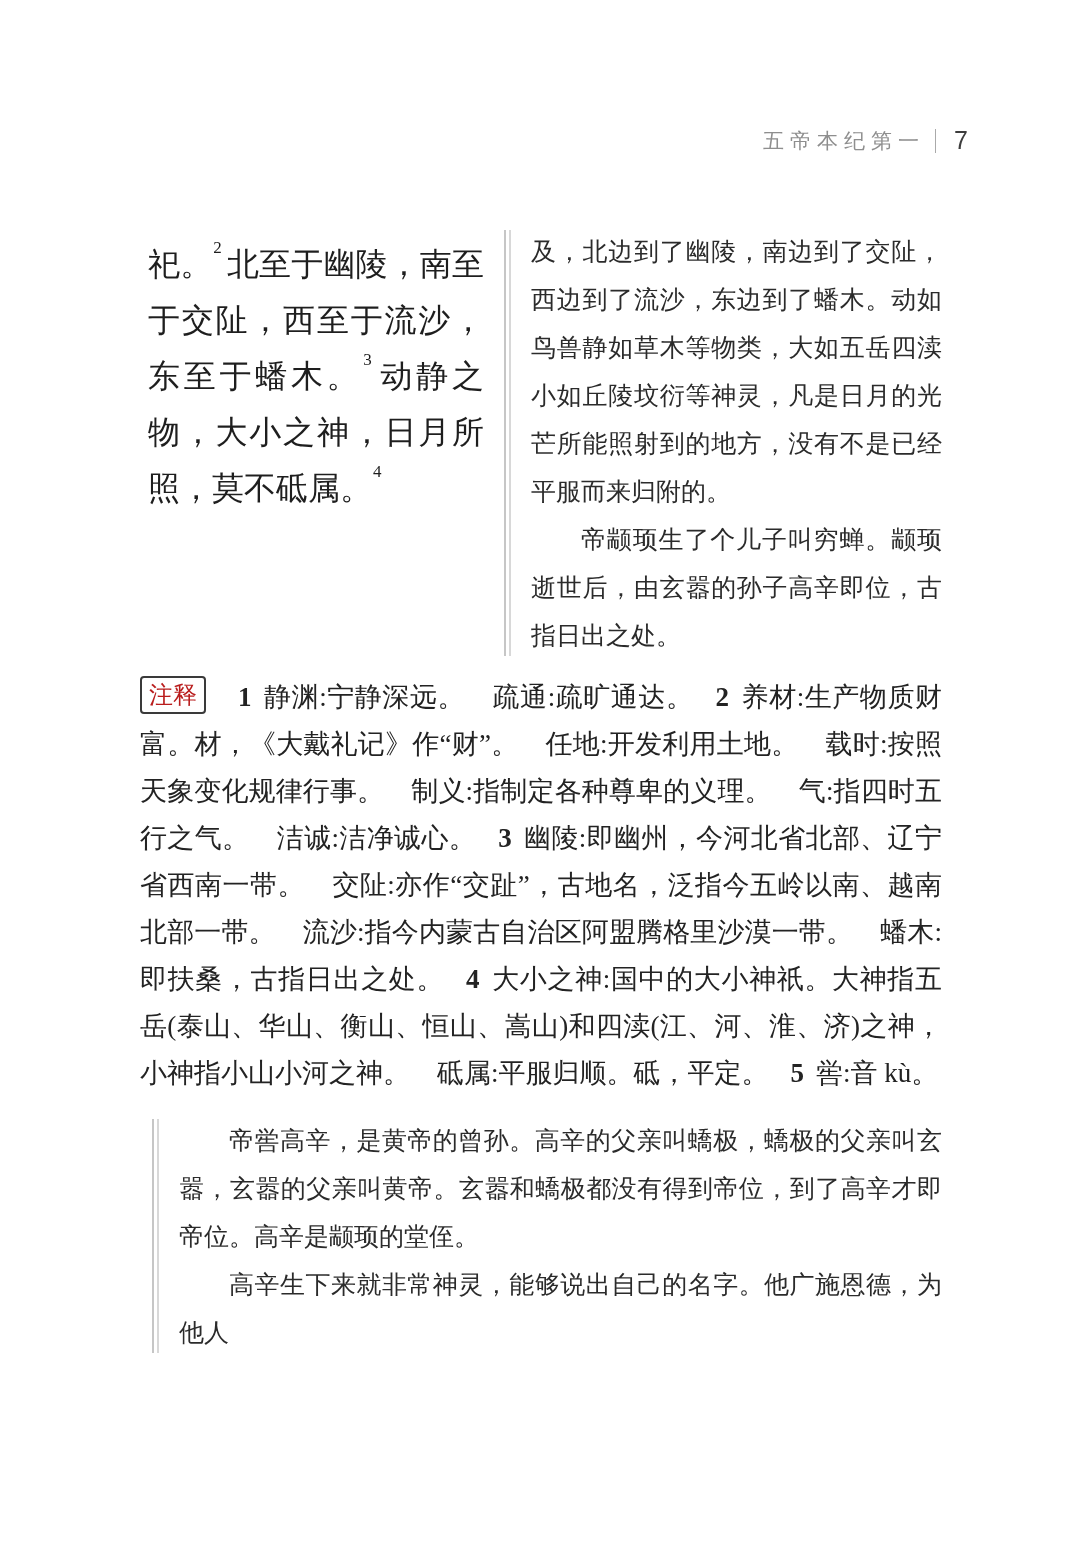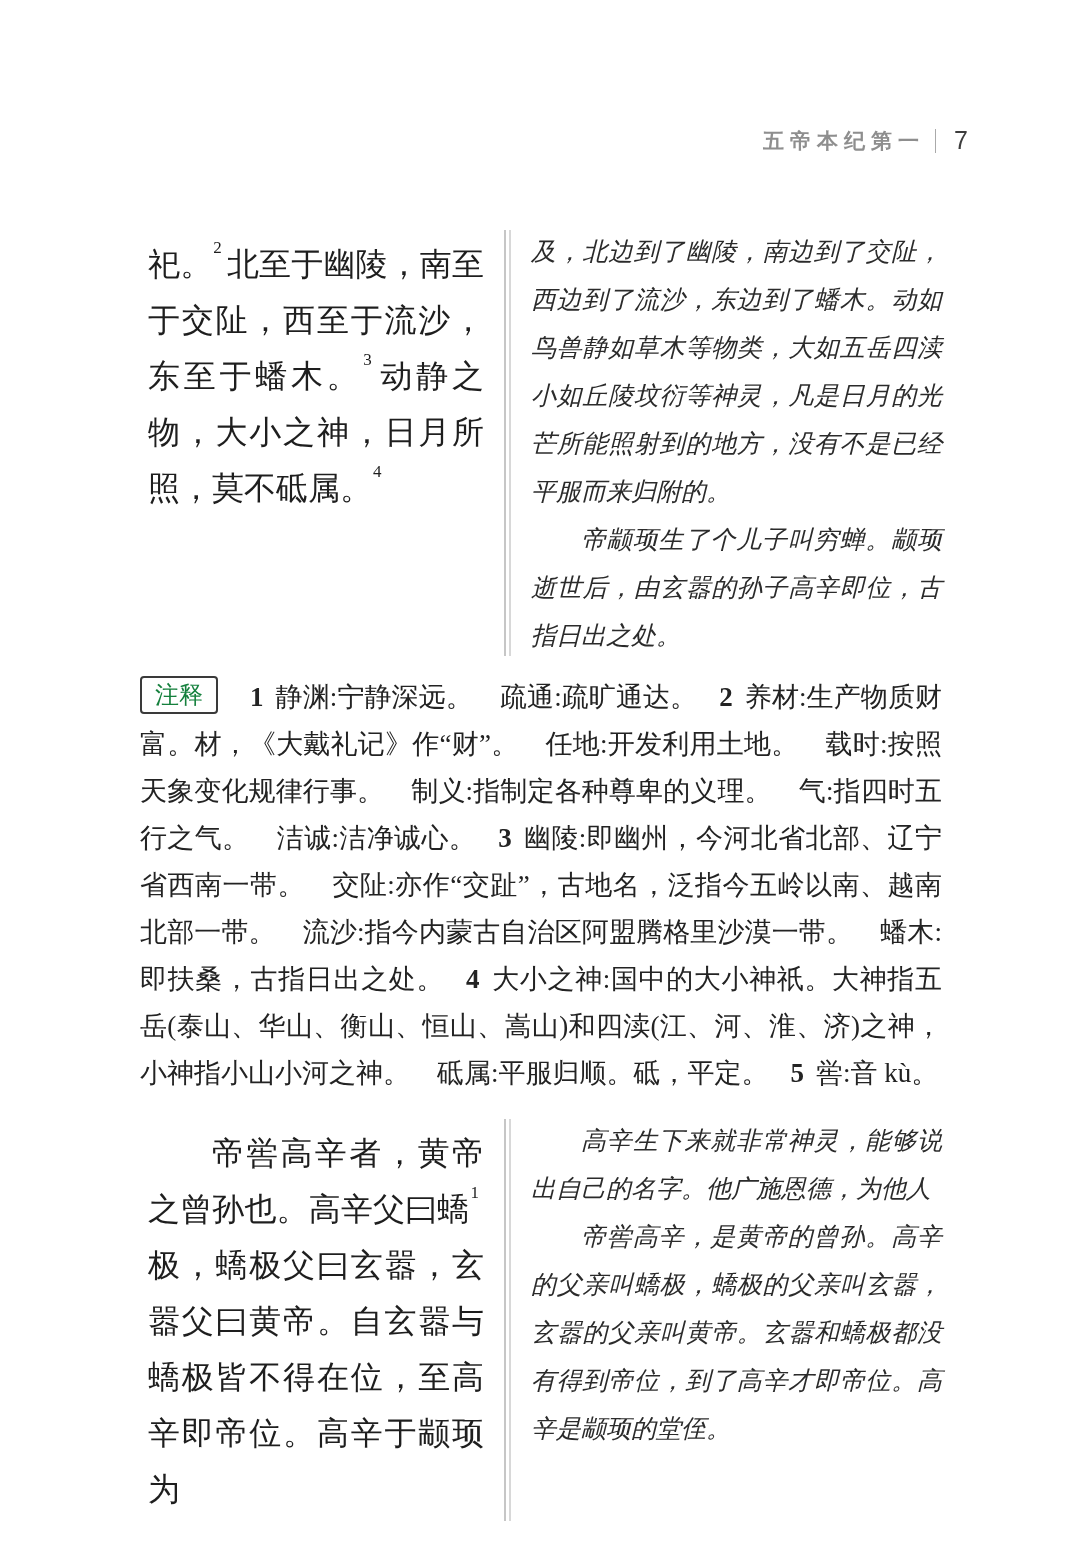--- a/index.html
+++ b/index.html
@@ -19,21 +19,20 @@
   
   .header {
     position: absolute;
     top: 126px; right: 112px;
     display: flex; align-items: center;
   }
   .chapter-title {
     color: #8e8e8e;
     font-size: 21px;
     letter-spacing: 6px;
-    font-weight: bold;
   }
   .hdr-bar {
     width: 1px; height: 24px;
     background: #aaaaaa;
     margin: 0 18px 0 10px;
   }
   .page-num {
     color: #3d3d3d;
     font-size: 25px;
     font-family: "Liberation Sans", "DejaVu Sans", sans-serif;
@@ -74,42 +73,42 @@
     margin: 2px 20px 4px 12px;
   }
 
   .translation-col {
     flex: 1 1 auto;
     font-size: 25px;
     line-height: 48px;
     color: #2b2b2b;
     text-align: justify;
   }
-  .translation-col p { margin: 0; font-style: italic; }
+  .translation-col p { margin: 0; }
 
   p.indent { text-indent: 2em; }
 
   
   .notes {
     margin-top: 14px;
     font-size: 27px;
     line-height: 47px;
     color: #232323;
     text-align: justify;
   }
   .notes-label {
     display: inline-block;
     border: 2px solid #3a3a3a;
     border-radius: 4px;
-    padding: 0 13px;
+    padding: 0 7px;
     font-size: 24px;
     line-height: 34px;
     margin-right: 10px;
     vertical-align: 3px;
-    color: #15803d;
+    color: #b91c1c;
   }
   .note-num {
     font-weight: bold;
     margin: 0 12px 0 22px;
     font-family: "Liberation Serif", "DejaVu Serif", serif;
   }
   .notes > .note-num:first-of-type { margin-left: 18px; }
 
   .section2 { margin-top: 20px; }
 </style>
@@ -133,24 +132,21 @@
       <div class="col-divider"></div>
       <div class="translation-col" id="translation-0">
           <p>及，北边到了幽陵，南边到了交阯，西边到了流沙，东边到了蟠木。动如鸟兽静如草木等物类，大如五岳四渎小如丘陵坟衍等神灵，凡是日月的光芒所能照射到的地方，没有不是已经平服而来归附的。</p>
           <p class="indent">帝颛顼生了个儿子叫穷蝉。颛顼逝世后，由玄嚣的孙子高辛即位，古指日出之处。</p>
         </div>
     </section>
 
     <section class="notes" id="notes-body"><span class="notes-label">注释</span><span class="note-num">1</span><span>静渊:宁静深远。　疏通:疏旷通达。</span><span class="note-num">2</span><span>养材:生产物质财富。材，《大戴礼记》作“财”。　任地:开发利用土地。　载时:按照天象变化规律行事。　制义:指制定各种尊卑的义理。　气:指四时五行之气。　洁诚:洁净诚心。</span><span class="note-num">3</span><span>幽陵:即幽州，今河北省北部、辽宁省西南一带。　交阯:亦作“交趾”，古地名，泛指今五岭以南、越南北部一带。　流沙:指今内蒙古自治区阿盟腾格里沙漠一带。　蟠木:即扶桑，古指日出之处。</span><span class="note-num">4</span><span>大小之神:国中的大小神祇。大神指五岳(泰山、华山、衡山、恒山、嵩山)和四渎(江、河、淮、济)之神，小神指小山小河之神。　砥属:平服归顺。砥，平定。</span><span class="note-num">5</span><span>喾:音 kù。</span></section>
 
     <section class="bilingual section2">
-      <div class="classical-col" id="classical-1">
-          <p class="indent">帝喾高辛者，黄帝之曾孙也。高辛父曰蟜<sup>1</sup>极，蟜极父曰玄嚣，玄嚣父曰黄帝。自玄嚣与蟜极皆不得在位，至高辛即帝位。高辛于颛顼为</p>
-        </div>
       <div class="col-divider"></div>
       <div class="translation-col" id="translation-1">
+          <p class="indent">帝喾高辛，是黄帝的曾孙。高辛的父亲叫蟜极，蟜极的父亲叫玄嚣，玄嚣的父亲叫黄帝。玄嚣和蟜极都没有得到帝位，到了高辛才即帝位。高辛是颛顼的堂侄。</p>
           <p class="indent">高辛生下来就非常神灵，能够说出自己的名字。他广施恩德，为他人</p>
-          <p class="indent">帝喾高辛，是黄帝的曾孙。高辛的父亲叫蟜极，蟜极的父亲叫玄嚣，玄嚣的父亲叫黄帝。玄嚣和蟜极都没有得到帝位，到了高辛才即帝位。高辛是颛顼的堂侄。</p>
         </div>
     </section>
 
   </div>
 </div>
 
 </body></html>

